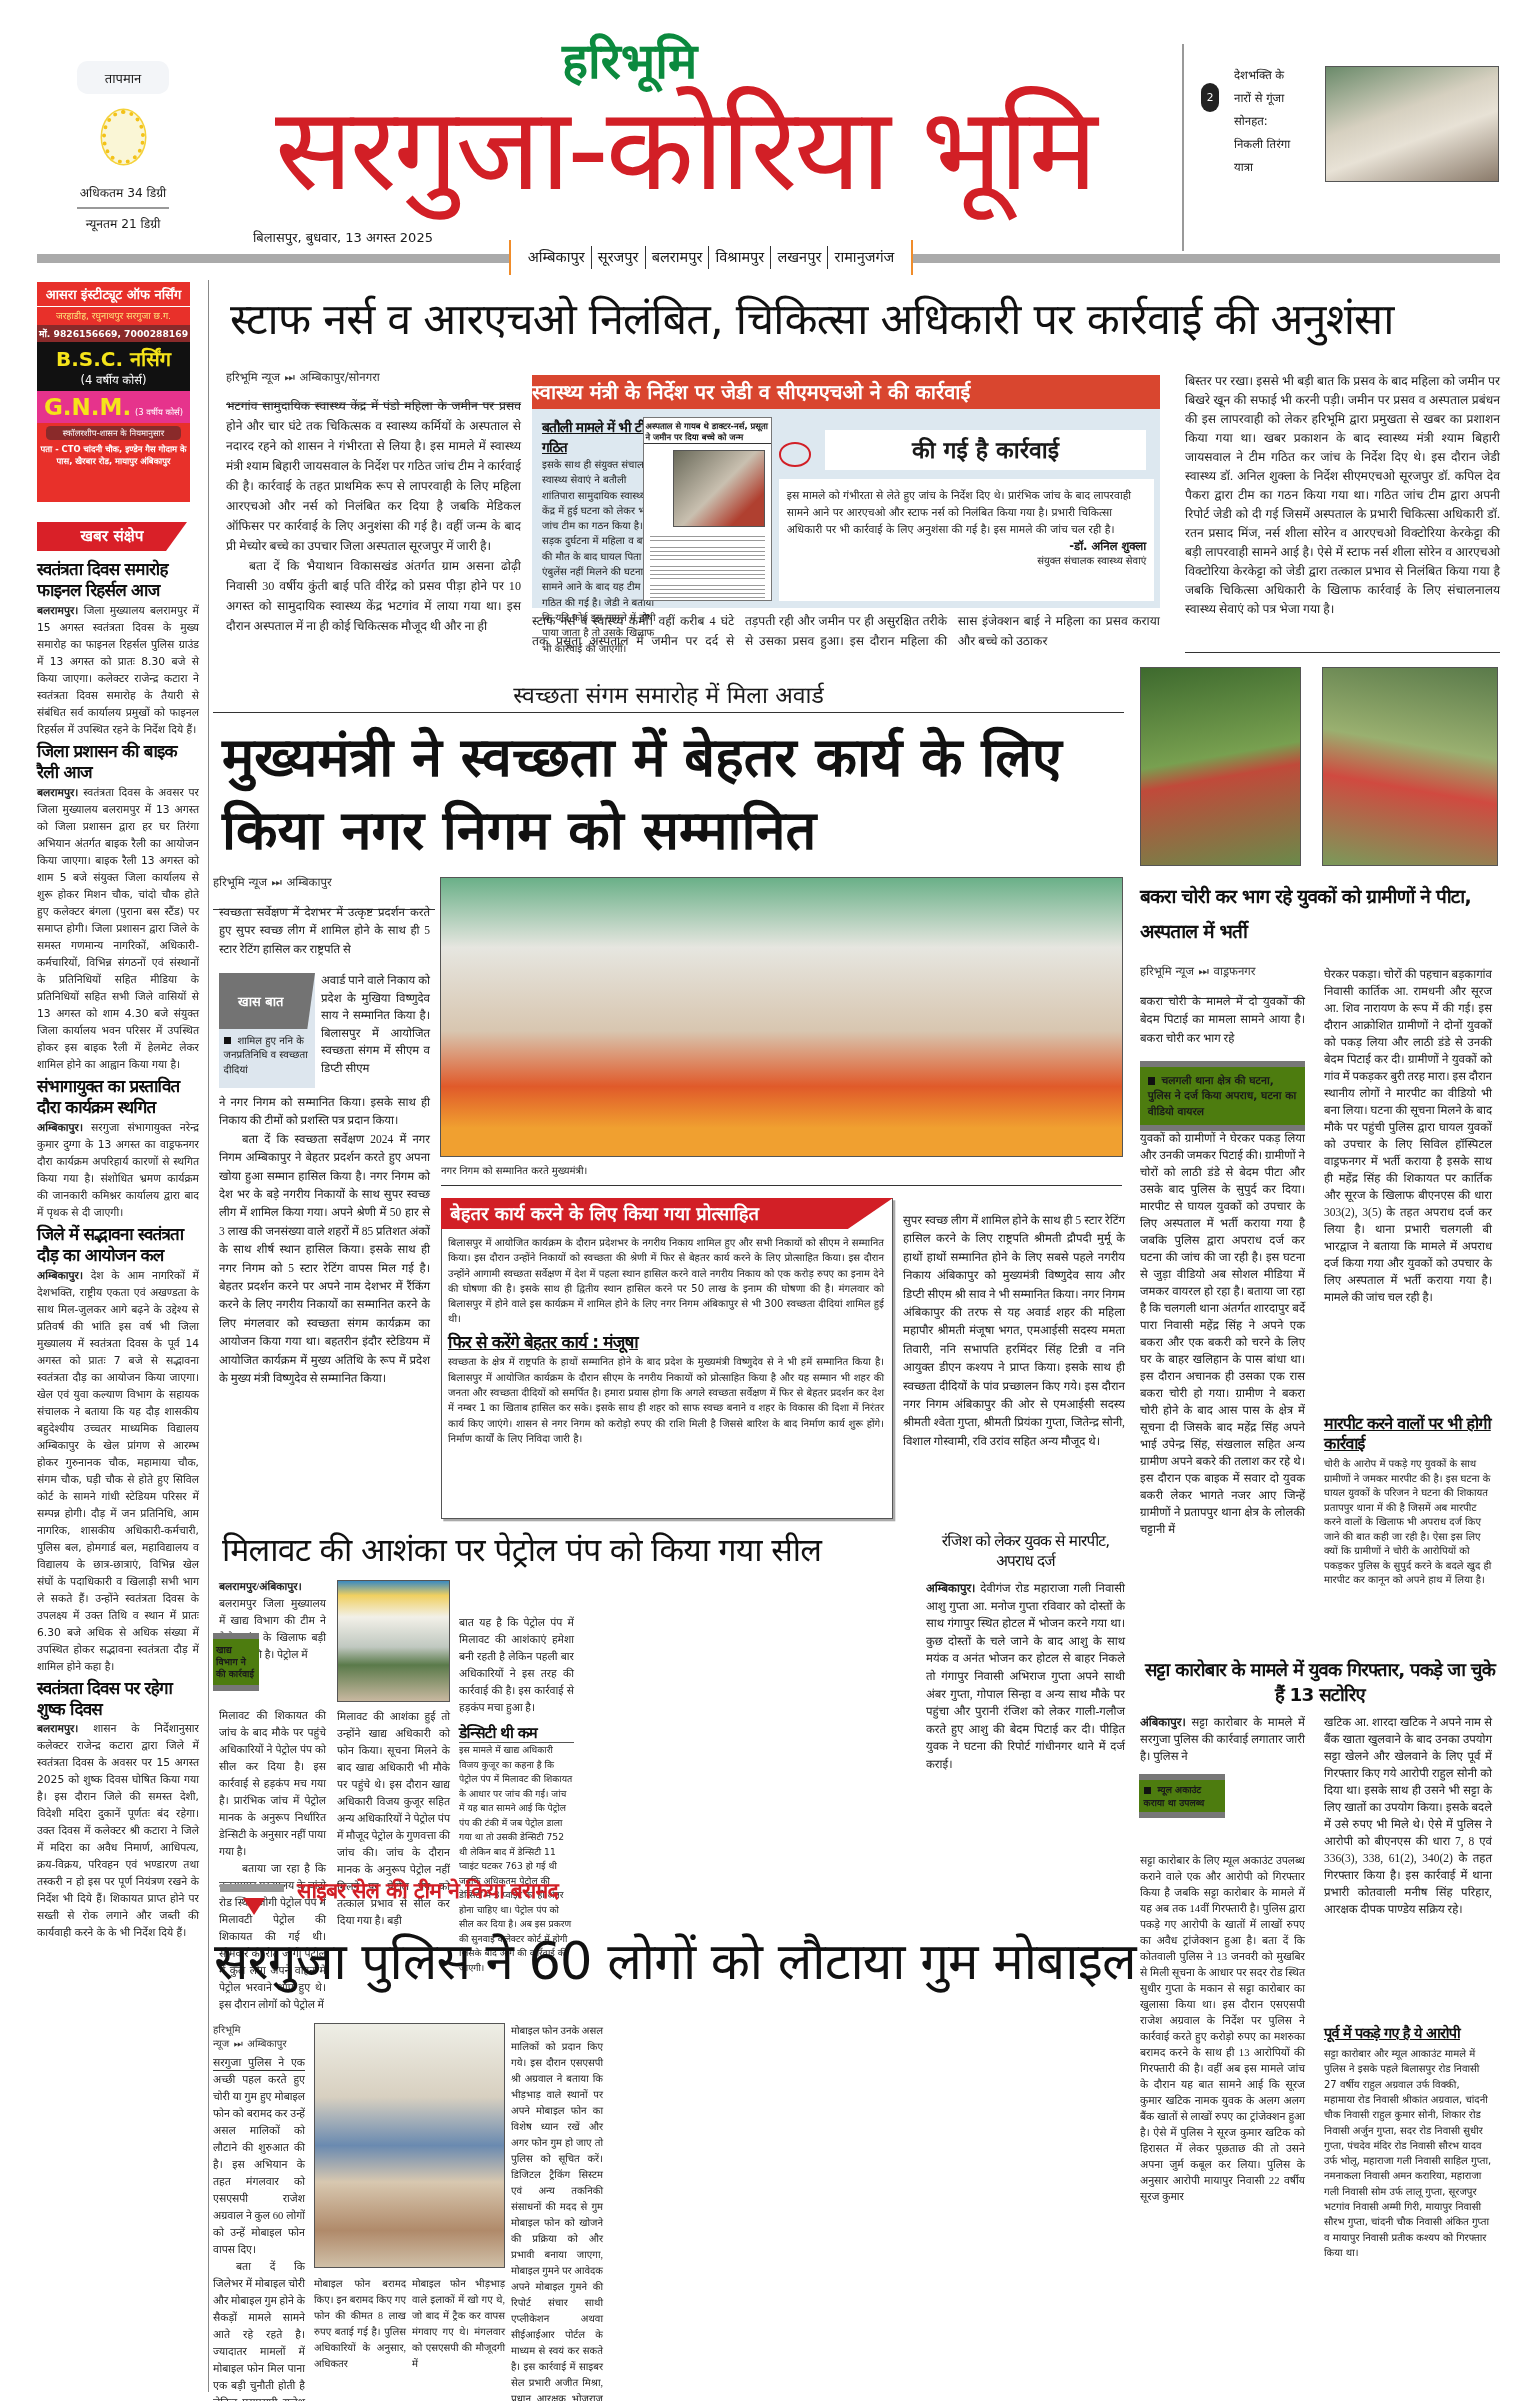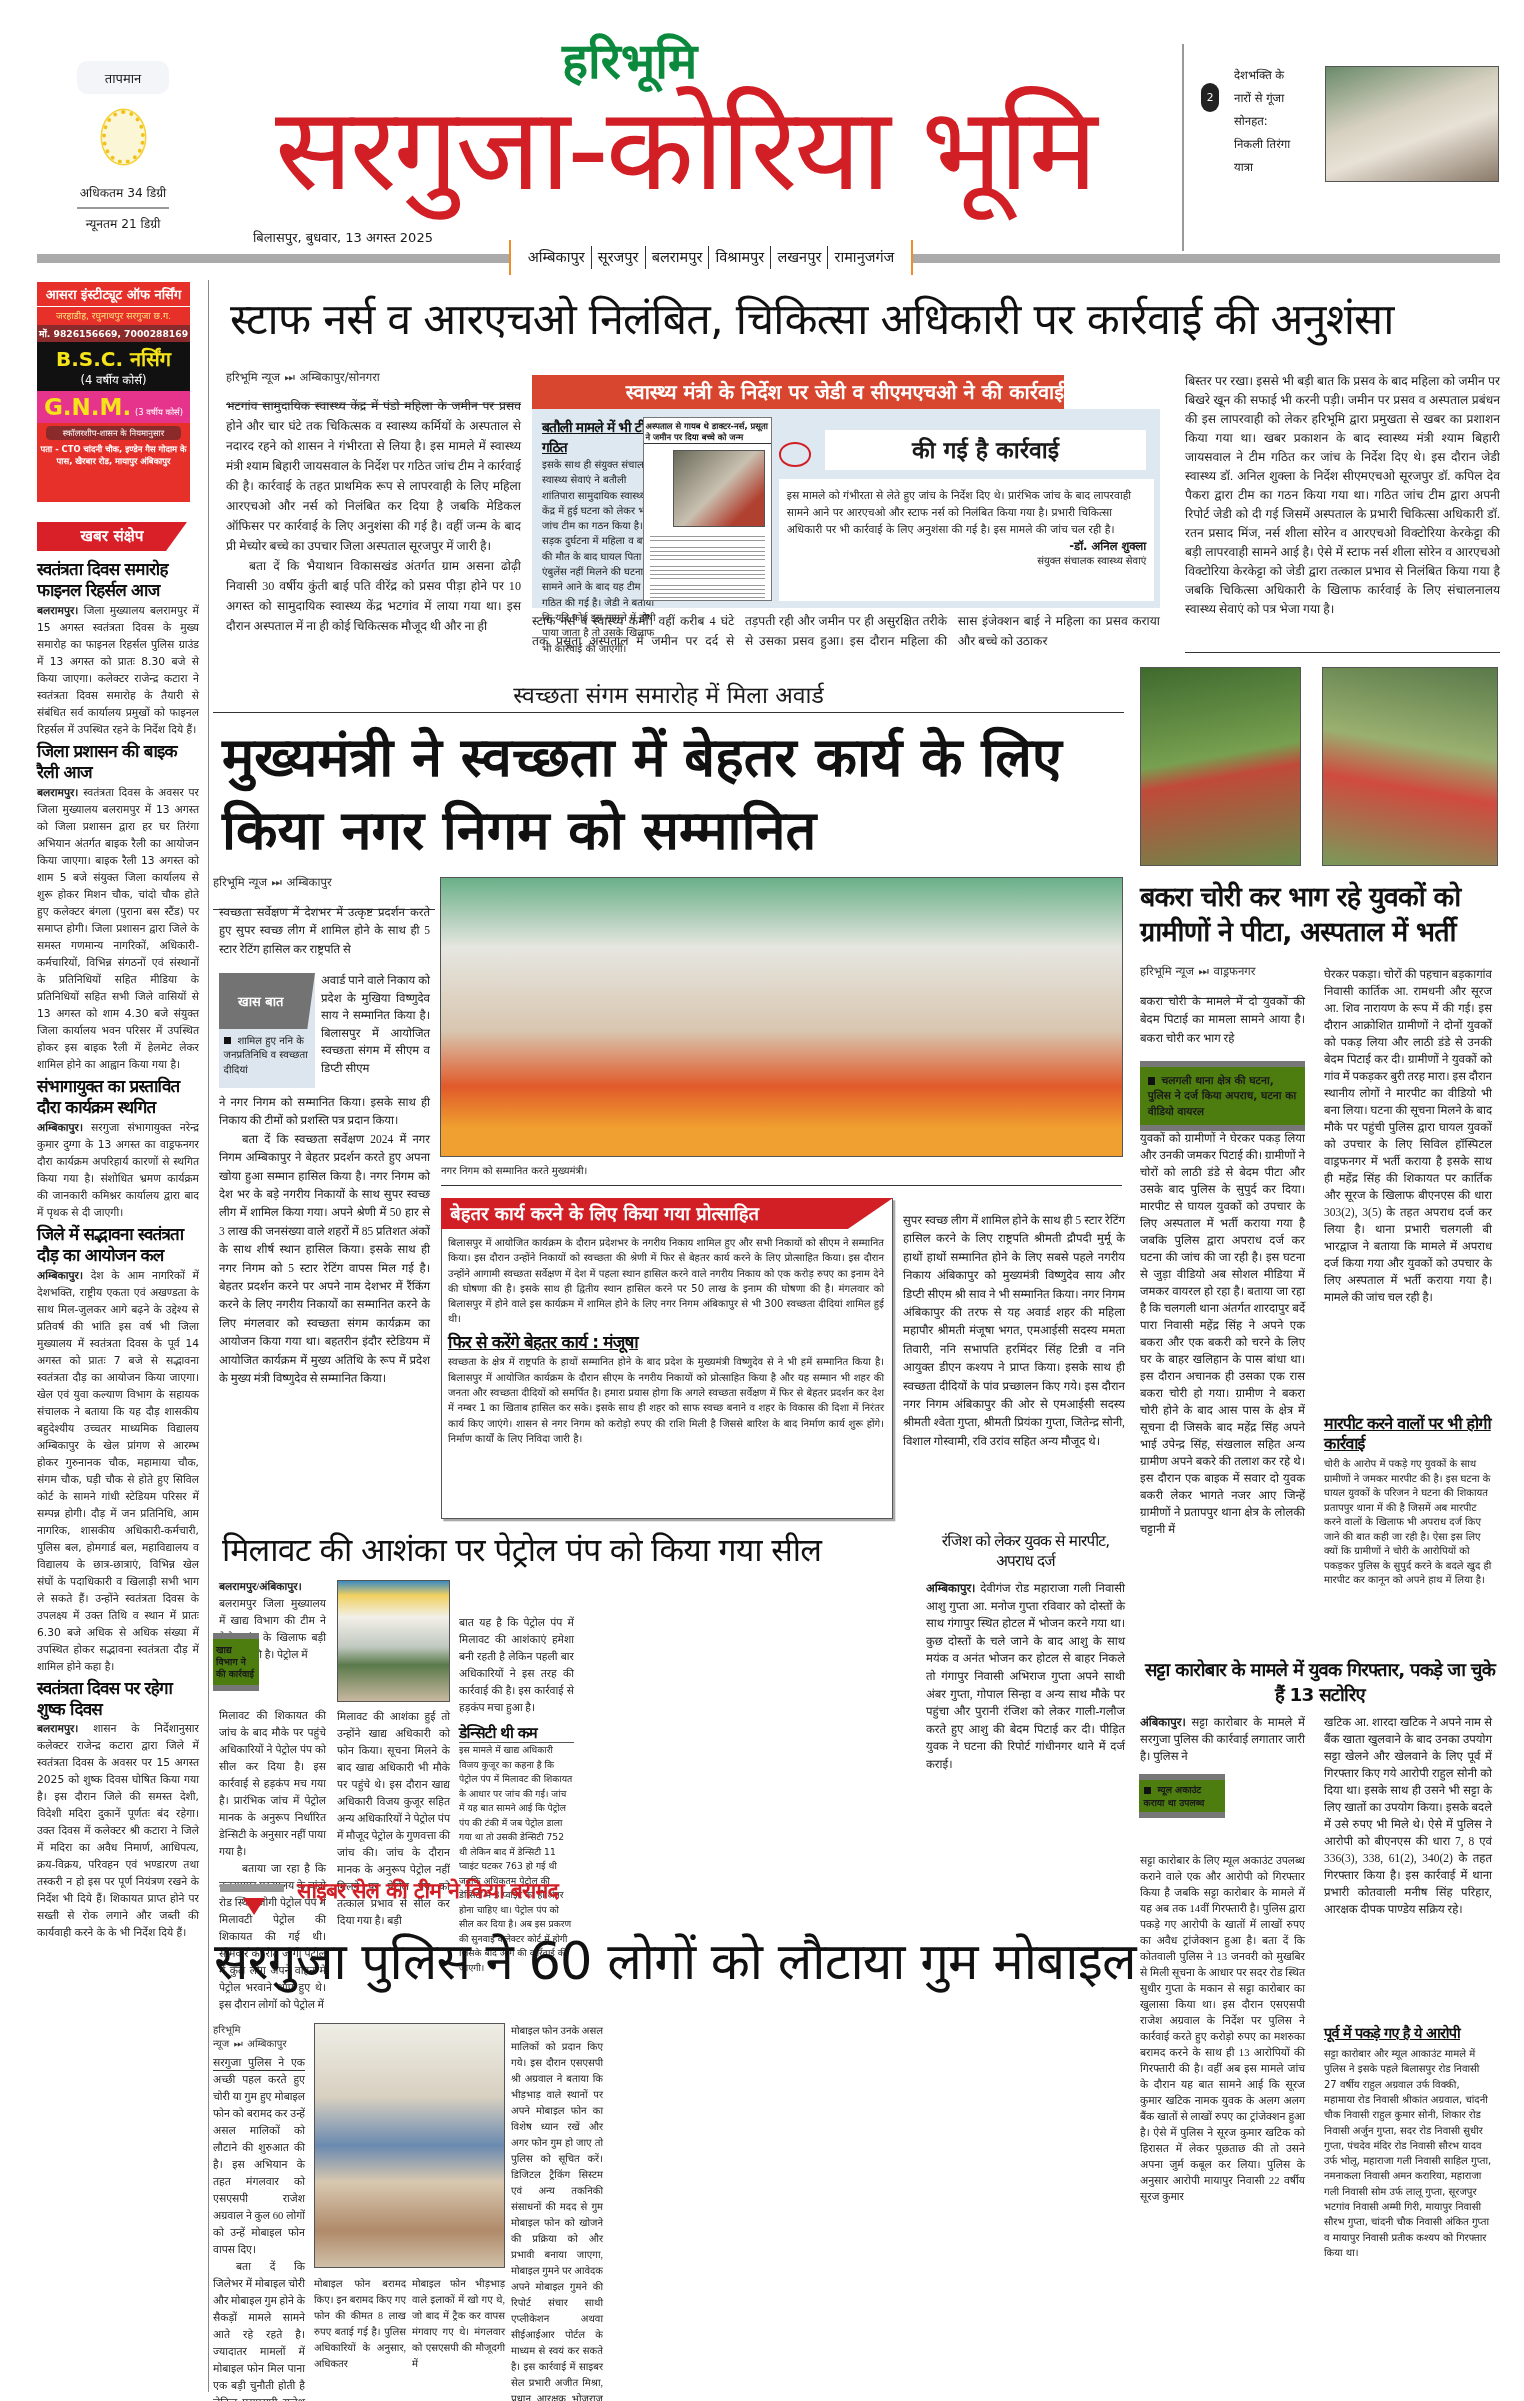--- a/index.html
+++ b/index.html
@@ -94,21 +94,21 @@
 <div class="abs hl" style="left:230px;top:289px;width:1270px;font-size:43px;line-height:60px;font-weight:normal;white-space:nowrap;">स्टाफ नर्स व आरएचओ निलंबित, चिकित्सा अधिकारी पर कार्रवाई की अनुशंसा</div>
 
 <div class="abs byline" style="left:226px;top:369px;width:295px;">
   <span>हरिभूमि न्यूज</span><span class="arr">⏭</span><span>अम्बिकापुर/सोनगरा</span>
 </div>
 <div class="abs txt" style="left:226px;top:396px;width:295px;font-size:12.2px;line-height:20px;">
   <p>भटगांव सामुदायिक स्वास्थ्य केंद्र में पंडो महिला के जमीन पर प्रसव होने और चार घंटे तक चिकित्सक व स्वास्थ्य कर्मियों के अस्पताल से नदारद रहने को शासन ने गंभीरता से लिया है। इस मामले में स्वास्थ्य मंत्री श्याम बिहारी जायसवाल के निर्देश पर गठित जांच टीम ने कार्रवाई की है। कार्रवाई के तहत प्राथमिक रूप से लापरवाही के लिए महिला आरएचओ और नर्स को निलंबित कर दिया है जबकि मेडिकल ऑफिसर पर कार्रवाई के लिए अनुशंसा की गई है। वहीं जन्म के बाद प्री मेच्योर बच्चे का उपचार जिला अस्पताल सूरजपुर में जारी है।</p>
   <p class="indent">बता दें कि भैयाथान विकासखंड अंतर्गत ग्राम असना ढोढ़ी निवासी 30 वर्षीय कुंती बाई पति वीरेंद्र को प्रसव पीड़ा होने पर 10 अगस्त को सामुदायिक स्वास्थ्य केंद्र भटगांव में लाया गया था। इस दौरान अस्पताल में ना ही कोई चिकित्सक मौजूद थी और ना ही</p>
 </div>
 
-<div class="abs" style="left:532px;top:375px;width:532px;height:34px;background:#d9462f;color:#fff;font-size:20px;font-weight:bold;text-align:right;line-height:34px;">
+<div class="abs" style="left:532px;top:375px;width:628px;height:34px;background:#d9462f;color:#fff;font-size:20px;font-weight:bold;text-align:left;line-height:34px;">
   <span>स्वास्थ्य मंत्री के निर्देश पर जेडी व सीएमएचओ ने की कार्रवाई</span>
 </div>
 <div class="abs" style="left:532px;top:409px;width:628px;height:199px;background:#dde8f0;"></div>
 <div class="abs" style="left:542px;top:417px;width:115px;">
   <div class="hl" style="font-size:13.8px;text-decoration:underline;line-height:20px;">बतौली मामले में भी टीम गठित</div>
   <div class="txt-sm" style="font-size:10px;line-height:15.3px;text-align:left;">इसके साथ ही संयुक्त संचालक स्वास्थ्य सेवाएं ने बतौली शांतिपारा सामुदायिक स्वास्थ्य केंद्र में हुई घटना को लेकर भी जांच टीम का गठन किया है। सड़क दुर्घटना में महिला व बच्ची की मौत के बाद घायल पिता को एंबुलेंस नहीं मिलने की घटना सामने आने के बाद यह टीम गठित की गई है। जेडी ने बताया कि यदि कोई इस मामले में दोषी पाया जाता है तो उसके खिलाफ भी कार्रवाई की जाएगी।</div>
 </div>
 <div class="abs" style="left:643px;top:417px;width:129px;height:184px;background:#fff;border:0.8px solid #777;overflow:hidden;">
   <div style="font-size:8.4px;font-weight:bold;border-bottom:0.8px solid #333;padding:1.5px;">अस्पताल से गायब थे डाक्टर-नर्स, प्रसूता ने जमीन पर दिया बच्चे को जन्म</div>
   <div class="photo" style="margin:6.1px 6.1px 0 29px;height:77px;background:linear-gradient(135deg,#6a6a5a,#c9c0b0 50%,#b04030 80%);"></div>
@@ -157,21 +157,21 @@
 <div class="abs" style="left:441px;top:1198px;width:452px;height:31px;background:#d21f26;color:#fff;font-weight:bold;font-size:18.4px;line-height:31px;padding-left:9.2px;clip-path:polygon(0 0,100% 0,90% 100%,0 100%);">
   <span>बेहतर कार्य करने के लिए किया गया प्रोत्साहित</span>
 </div>
 <div class="abs" style="left:448px;top:1235px;width:436px;">
   <div class="txt-sm" style="font-size:10px;line-height:15.3px;">बिलासपुर में आयोजित कार्यक्रम के दौरान प्रदेशभर के नगरीय निकाय शामिल हुए और सभी निकायों को सीएम ने सम्मानित किया। इस दौरान उन्होंने निकायों को स्वच्छता की श्रेणी में फिर से बेहतर कार्य करने के लिए प्रोत्साहित किया। इस दौरान उन्होंने आगामी स्वच्छता सर्वेक्षण में देश में पहला स्थान हासिल करने वाले नगरीय निकाय को एक करोड़ रुपए का इनाम देने की घोषणा की है। इसके साथ ही द्वितीय स्थान हासिल करने पर 50 लाख के इनाम की घोषणा की है। मंगलवार को बिलासपुर में होने वाले इस कार्यक्रम में शामिल होने के लिए नगर निगम अंबिकापुर से भी 300 स्वच्छता दीदियां शामिल हुई थी।</div>
   <div class="hl" style="font-size:17px;text-decoration:underline;margin-top:4.6px;line-height:23px;">फिर से करेंगे बेहतर कार्य : मंजूषा</div>
   <div class="txt-sm" style="font-size:10px;line-height:15.3px;">स्वच्छता के क्षेत्र में राष्ट्रपति के हाथों सम्मानित होने के बाद प्रदेश के मुख्यमंत्री विष्णुदेव से ने भी हमें सम्मानित किया है। बिलासपुर में आयोजित कार्यक्रम के दौरान सीएम के नगरीय निकायों को प्रोत्साहित किया है और यह सम्मान भी शहर की जनता और स्वच्छता दीदियों को समर्पित है। हमारा प्रयास होगा कि अगले स्वच्छता सर्वेक्षण में फिर से बेहतर प्रदर्शन कर देश में नम्बर 1 का खिताब हासिल कर सके। इसके साथ ही शहर को साफ स्वच्छ बनाने व शहर के विकास की दिशा में निरंतर कार्य किए जाएंगे। शासन से नगर निगम को करोड़ो रुपए की राशि मिली है जिससे बारिश के बाद निर्माण कार्य शुरू होंगे। निर्माण कार्यों के लिए निविदा जारी है।</div>
 </div>
 <div class="abs txt" style="left:903px;top:1211px;width:222px;font-size:11.5px;line-height:18.4px;">सुपर स्वच्छ लीग में शामिल होने के साथ ही 5 स्टार रेटिंग हासिल करने के लिए राष्ट्रपति श्रीमती द्रौपदी मुर्मू के हाथों हाथों सम्मानित होने के लिए सबसे पहले नगरीय निकाय अंबिकापुर को मुख्यमंत्री विष्णुदेव साय और डिप्टी सीएम श्री साव ने भी सम्मानित किया। नगर निगम अंबिकापुर की तरफ से यह अवार्ड शहर की महिला महापौर श्रीमती मंजूषा भगत, एमआईसी सदस्य ममता तिवारी, ननि सभापति हरमिंदर सिंह टिन्नी व ननि आयुक्त डीएन कश्यप ने प्राप्त किया। इसके साथ ही स्वच्छता दीदियों के पांव प्रच्छालन किए गये। इस दौरान नगर निगम अंबिकापुर की ओर से एमआईसी सदस्य श्रीमती श्वेता गुप्ता, श्रीमती प्रियंका गुप्ता, जितेन्द्र सोनी, विशाल गोस्वामी, रवि उरांव सहित अन्य मौजूद थे।</div>
 
-<div class="abs hl" style="left:1140px;top:879px;width:360px;font-size:27px;line-height:35px;">बकरा चोरी कर भाग रहे युवकों को ग्रामीणों ने पीटा, अस्पताल में भर्ती</div>
+<div class="abs hl" style="left:1140px;top:879px;width:360px;font-size:19px;line-height:35px;">बकरा चोरी कर भाग रहे युवकों को ग्रामीणों ने पीटा, अस्पताल में भर्ती</div>
 <div class="abs byline" style="left:1140px;top:963px;width:165px;">
   <span>हरिभूमि न्यूज</span><span class="arr">⏭</span><span>वाड्रफनगर</span>
 </div>
 <div class="abs txt" style="left:1140px;top:992px;width:165px;font-size:11.5px;line-height:18.4px;">बकरा चोरी के मामले में दो युवकों की बेदम पिटाई का मामला सामने आया है। बकरा चोरी कर भाग रहे</div>
 <div class="abs graybox" style="left:1140px;top:1061px;width:165px;font-size:10.7px;line-height:15.3px;">
   <span class="sq"></span><span>चलगली थाना क्षेत्र की घटना, पुलिस ने दर्ज किया अपराध, घटना का वीडियो वायरल</span>
 </div>
 <div class="abs txt" style="left:1140px;top:1130px;width:165px;font-size:11.5px;line-height:17px;">युवकों को ग्रामीणों ने घेरकर पकड़ लिया और उनकी जमकर पिटाई की। ग्रामीणों ने चोरों को लाठी डंडे से बेदम पीटा और उसके बाद पुलिस के सुपुर्द कर दिया। मारपीट से घायल युवकों को उपचार के लिए अस्पताल में भर्ती कराया गया है जबकि पुलिस द्वारा अपराध दर्ज कर घटना की जांच की जा रही है। इस घटना से जुड़ा वीडियो अब सोशल मीडिया में जमकर वायरल हो रहा है। बताया जा रहा है कि चलगली थाना अंतर्गत शारदापुर बर्दे पारा निवासी महेंद्र सिंह ने अपने एक बकरा और एक बकरी को चरने के लिए घर के बाहर खलिहान के पास बांधा था। इस दौरान अचानक ही उसका एक रास बकरा चोरी हो गया। ग्रामीण ने बकरा चोरी होने के बाद आस पास के क्षेत्र में सूचना दी जिसके बाद महेंद्र सिंह अपने भाई उपेन्द्र सिंह, संखलाल सहित अन्य ग्रामीण अपने बकरे की तलाश कर रहे थे। इस दौरान एक बाइक में सवार दो युवक बकरी लेकर भागते नजर आए जिन्हें ग्रामीणों ने प्रतापपुर थाना क्षेत्र के लोलकी चट्टानी में</div>
 <div class="abs txt" style="left:1324px;top:966px;width:168px;font-size:11.5px;line-height:17px;">घेरकर पकड़ा। चोरों की पहचान बड़कागांव निवासी कार्तिक आ. रामधनी और सूरज आ. शिव नारायण के रूप में की गई। इस दौरान आक्रोशित ग्रामीणों ने दोनों युवकों को पकड़ लिया और लाठी डंडे से उनकी बेदम पिटाई कर दी। ग्रामीणों ने युवकों को गांव में पकड़कर बुरी तरह मारा। इस दौरान स्थानीय लोगों ने मारपीट का वीडियो भी बना लिया। घटना की सूचना मिलने के बाद मौके पर पहुंची पुलिस द्वारा घायल युवकों को उपचार के लिए सिविल हॉस्पिटल वाड्रफनगर में भर्ती कराया है इसके साथ ही महेंद्र सिंह की शिकायत पर कार्तिक और सूरज के खिलाफ बीएनएस की धारा 303(2), 3(5) के तहत अपराध दर्ज कर लिया है। थाना प्रभारी चलगली बी भारद्वाज ने बताया कि मामले में अपराध दर्ज किया गया और युवकों को उपचार के लिए अस्पताल में भर्ती कराया गया है। मामले की जांच चल रही है।</div>
 <div class="abs" style="left:1324px;top:1414px;width:168px;">

